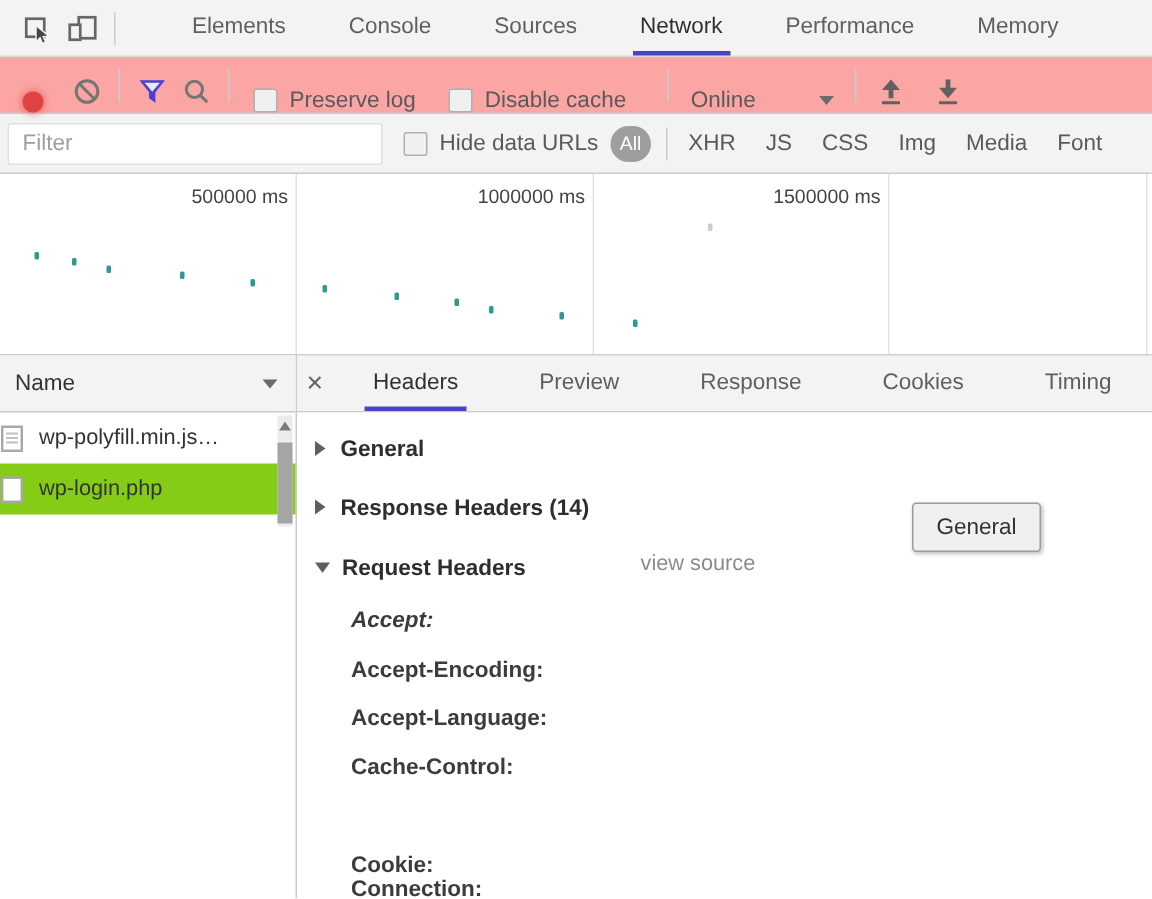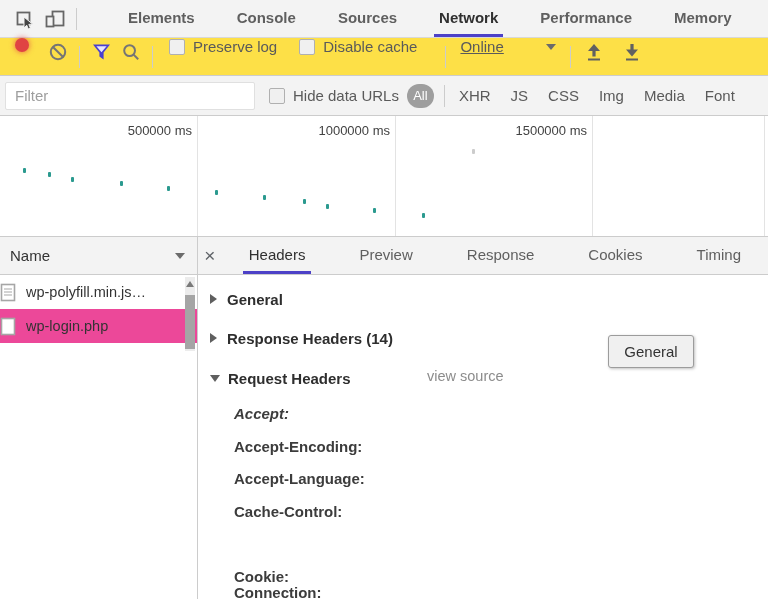--- a/index.html
+++ b/index.html
@@ -6,28 +6,28 @@
   html,body { width:768px; height:599px; overflow:hidden; }
   body { font-family:"Liberation Sans", sans-serif; background:#fff; color:#333; }
   .devtools { position:relative; width:768px; height:599px; background:#fff; }
 
   
   .tabbar { height:38px; background:#f3f3f3; border-bottom:1px solid #d8d8d8;
             display:flex; align-items:stretch; }
   .tabbar-icons { display:flex; align-items:center; padding-left:10px; }
   .icon-btn { width:30px; height:28px; display:flex; align-items:center; justify-content:center; }
   .vsep { width:1px; height:22px; background:#ccc; margin:auto 6px; }
-  .tabs { display:flex; margin-left:24px;font-weight:bold; }
+  .tabs { display:flex; margin-left:24px; }
   .tab { color:#5f5f5f; font-size:15px; line-height:35px; padding:0 5px; margin:0 16px;
          border-bottom:3px solid transparent; white-space:nowrap; }
   .tab.active { color:#303030; border-bottom-color:#4d41c7; }
 
   
-  .toolbar { height:38px; background:#fde047; border-bottom:1px solid #ccc;
-             display:flex; align-items:flex-start; font-size:15px; color:#5a5a5a; }
+  .toolbar { height:38px; background:#fca5a5; border-bottom:1px solid #ccc;
+             display:flex; align-items:flex-end; font-size:15px; color:#5a5a5a; }
   .record-dot { width:14px; height:14px; border-radius:50%; background:#e04343;
                 box-shadow:0 0 5px 1px rgba(224,67,67,.55); margin:0 14px 0 15px; }
   .cbox { width:16px; height:16px; background:#f0f0f0; border:1px solid #b0b0b0;
           border-radius:2px; margin-right:8px; flex:none; }
   .check-group { display:flex; align-items:center; margin-right:22px; }
   .dd-arrow { width:0; height:0; border-left:5px solid transparent; border-right:5px solid transparent;
               border-top:6px solid #6b6b6b; }
 
   
   .filterrow { height:40px; background:#f3f3f3; border-bottom:1px solid #ccc;
@@ -50,21 +50,21 @@
   .dot.gray { background:#cccccc; }
 
   
   .bottom { display:flex; height:362px; }
   .name-panel { position:relative; width:198px; border-right:1px solid #ccc; flex:none; }
   .name-header { height:38px; background:#f3f3f3; border-bottom:1px solid #ccc;
                  display:flex; align-items:center; justify-content:space-between;
                  padding:0 12px 0 10px; font-size:15px; color:#333; }
   .req-row { height:34px; display:flex; align-items:center; padding-left:0;
              font-size:14.5px; color:#333; white-space:nowrap; overflow:hidden; }
-  .req-row.selected { background:#ec4899; }
+  .req-row.selected { background:#84cc16; }
   .req-row .doc { margin-right:10px; flex:none; }
   .scrollbar { position:absolute; top:40px; right:2px; width:10px; height:74px; background:#ececec; }
   .sb-arrow { width:0; height:0; border-left:4px solid transparent; border-right:4px solid transparent;
               border-bottom:6px solid #7a7a7a; margin:4px auto 0; }
   .sb-thumb { position:absolute; top:18px; left:0; width:10px; height:54px; background:#a5a5a5; }
 
   .detail-panel { flex:1; display:flex; flex-direction:column; min-width:0; }
   .detail-tabbar { height:38px; background:#f3f3f3; border-bottom:1px solid #ccc;
                    display:flex; align-items:stretch; }
   .close-x { width:34px; display:flex; align-items:center; justify-content:center;
@@ -144,21 +144,21 @@
     <div class="vsep" style="margin-right:16px;"></div>
     <div class="check-group">
       <div class="cbox"></div>
       <span>Preserve log</span>
     </div>
     <div class="check-group">
       <div class="cbox"></div>
       <span>Disable cache</span>
     </div>
     <div class="vsep" style="margin-right:14px;"></div>
-    <div style="display:flex;align-items:center;text-decoration:underline;">
+    <div style="display:flex;align-items:center;">
       <span>Online</span>
       <div class="dd-arrow" style="margin-left:42px;"></div>
     </div>
     <div class="vsep" style="margin-left:14px;margin-right:8px;"></div>
     <div class="icon-btn">
       <svg width="20" height="20" viewBox="0 0 20 20">
         <polygon points="10,2 16,9 4,9" fill="#616161"></polygon>
         <rect x="8.4" y="8.5" width="3.2" height="6" fill="#616161"></rect>
         <rect x="4" y="16.5" width="12" height="2" fill="#616161"></rect>
       </svg>

